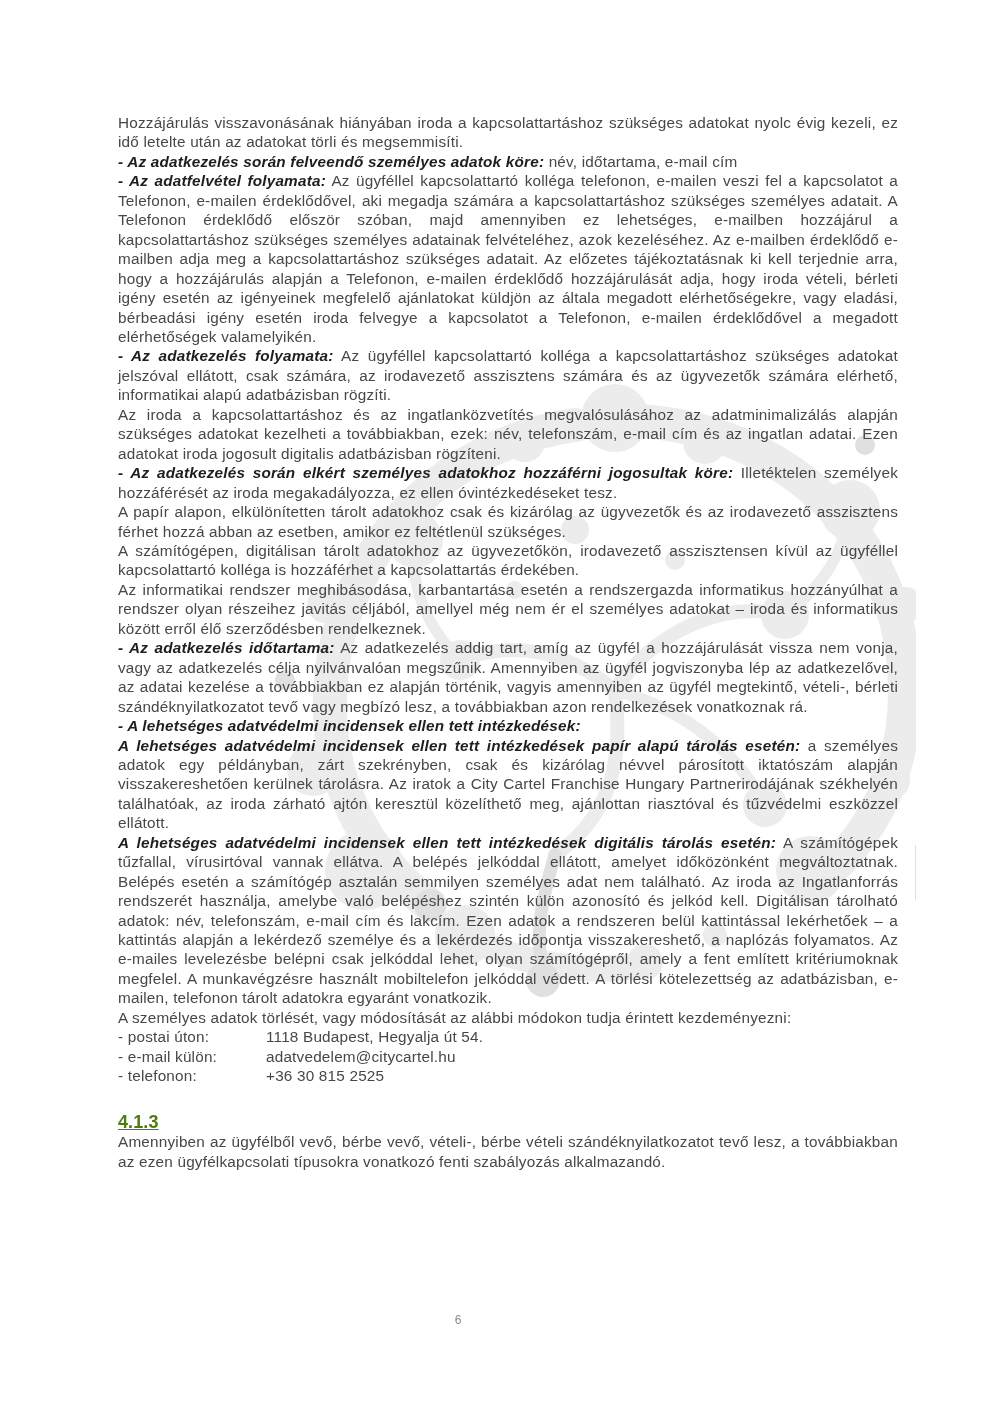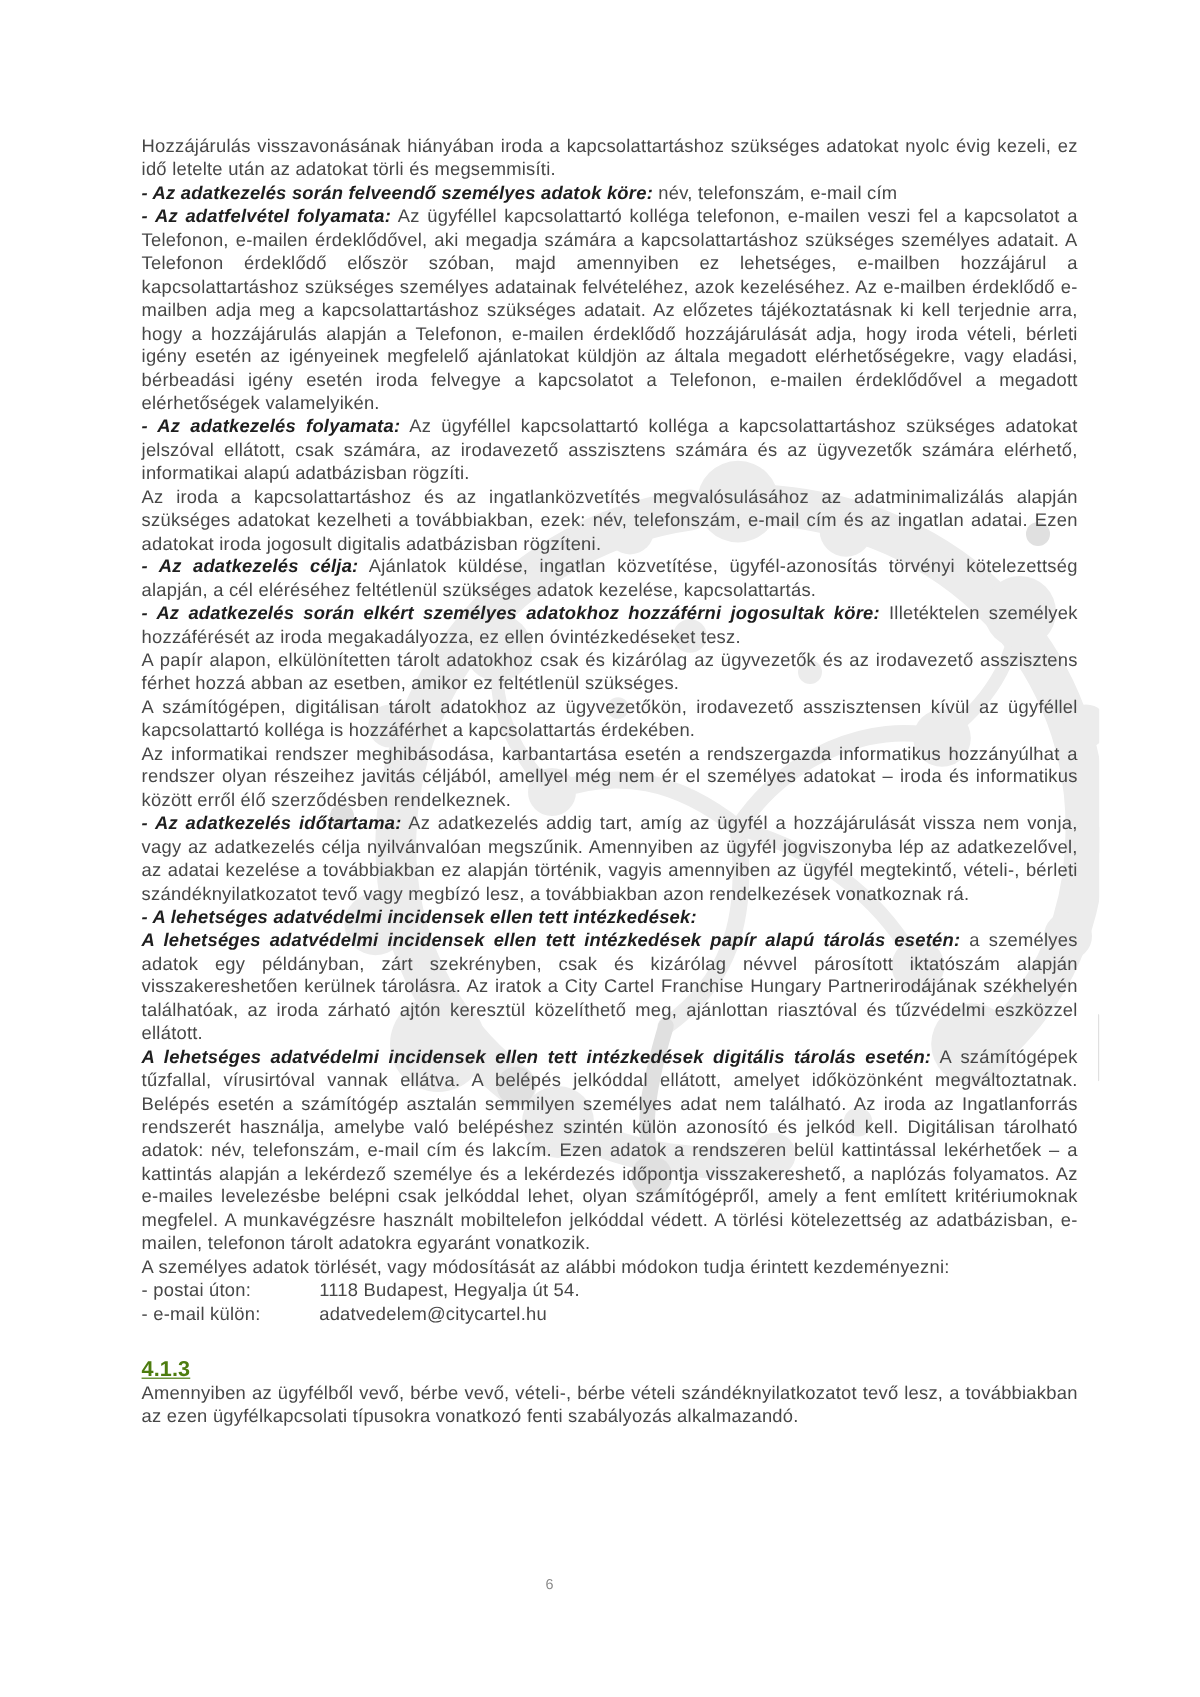--- a/index.html
+++ b/index.html
@@ -118,43 +118,46 @@
       <circle cx="205" cy="555" r="16"></circle>
       <path d="M 690 495 L 752 523 L 690 551 Z"></path>
       <circle cx="640" cy="95" r="10"></circle>
       <circle cx="60" cy="330" r="10"></circle>
     </g>
   </svg>
 
   <div class="content">
 
     <p><strong></strong><span>Hozzájárulás visszavonásának hiányában iroda a kapcsolattartáshoz szükséges adatokat nyolc évig kezeli, ez idő letelte után az adatokat törli és megsemmisíti.</span></p>
-    <p><strong>- Az adatkezelés során felveendő személyes adatok köre:</strong><span> név, telefonszám, e-mail cím</span></p>
+    <p><strong>- Az adatkezelés során felveendő személyes adatok köre:</strong><span> név, időtartama, e-mail cím</span></p>
     <p><strong>- Az adatfelvétel folyamata:</strong><span> Az ügyféllel kapcsolattartó kolléga telefonon, e-mailen veszi fel a kapcsolatot a Telefonon, e-mailen érdeklődővel, aki megadja számára a kapcsolattartáshoz szükséges személyes adatait. A Telefonon érdeklődő először szóban, majd amennyiben ez lehetséges, e-mailben hozzájárul a kapcsolattartáshoz szükséges személyes adatainak felvételéhez, azok kezeléséhez. Az e-mailben érdeklődő e-mailben adja meg a kapcsolattartáshoz szükséges adatait. Az előzetes tájékoztatásnak ki kell terjednie arra, hogy a hozzájárulás alapján a Telefonon, e-mailen érdeklődő hozzájárulását adja, hogy iroda vételi, bérleti igény esetén az igényeinek megfelelő ajánlatokat küldjön az általa megadott elérhetőségekre, vagy eladási, bérbeadási igény esetén iroda felvegye a kapcsolatot a Telefonon, e-mailen érdeklődővel a megadott elérhetőségek valamelyikén.</span></p>
     <p><strong>- Az adatkezelés folyamata:</strong><span> Az ügyféllel kapcsolattartó kolléga a kapcsolattartáshoz szükséges adatokat jelszóval ellátott, csak számára, az irodavezető asszisztens számára és az ügyvezetők számára elérhető, informatikai alapú adatbázisban rögzíti.</span></p>
     <p><strong></strong><span>Az iroda a kapcsolattartáshoz és az ingatlanközvetítés megvalósulásához az adatminimalizálás alapján szükséges adatokat kezelheti a továbbiakban, ezek: név, telefonszám, e-mail cím és az ingatlan adatai. Ezen adatokat iroda jogosult digitalis adatbázisban rögzíteni.</span></p>
-    <p><strong>- Az adatkezelés célja:</strong><span> Ajánlatok küldése, ingatlan közvetítése, ügyfél-azonosítás törvényi kötelezettség alapján, a cél eléréséhez feltétlenül szükséges adatok kezelése, kapcsolattartás.</span></p>
     <p><strong>- Az adatkezelés során elkért személyes adatokhoz hozzáférni jogosultak köre:</strong><span> Illetéktelen személyek hozzáférését az iroda megakadályozza, ez ellen óvintézkedéseket tesz.</span></p>
     <p><strong></strong><span>A papír alapon, elkülönítetten tárolt adatokhoz csak és kizárólag az ügyvezetők és az irodavezető asszisztens férhet hozzá abban az esetben, amikor ez feltétlenül szükséges.</span></p>
     <p><strong></strong><span>A számítógépen, digitálisan tárolt adatokhoz az ügyvezetőkön, irodavezető asszisztensen kívül az ügyféllel kapcsolattartó kolléga is hozzáférhet a kapcsolattartás érdekében.</span></p>
     <p><strong></strong><span>Az informatikai rendszer meghibásodása, karbantartása esetén a rendszergazda informatikus hozzányúlhat a rendszer olyan részeihez javitás céljából, amellyel még nem ér el személyes adatokat – iroda és informatikus között erről élő szerződésben rendelkeznek.</span></p>
     <p><strong>- Az adatkezelés időtartama:</strong><span> Az adatkezelés addig tart, amíg az ügyfél a hozzájárulását vissza nem vonja, vagy az adatkezelés célja nyilvánvalóan megszűnik. Amennyiben az ügyfél jogviszonyba lép az adatkezelővel, az adatai kezelése a továbbiakban ez alapján történik, vagyis amennyiben az ügyfél megtekintő, vételi-, bérleti szándéknyilatkozatot tevő vagy megbízó lesz, a továbbiakban azon rendelkezések vonatkoznak rá.</span></p>
     <p><strong>- A lehetséges adatvédelmi incidensek ellen tett intézkedések:</strong><span></span></p>
     <p><strong>A lehetséges adatvédelmi incidensek ellen tett intézkedések papír alapú tárolás esetén:</strong><span> a személyes adatok egy példányban, zárt szekrényben, csak és kizárólag névvel párosított iktatószám alapján visszakereshetően kerülnek tárolásra. Az iratok a City Cartel Franchise Hungary Partnerirodájának székhelyén találhatóak, az iroda zárható ajtón keresztül közelíthető meg, ajánlottan riasztóval és tűzvédelmi eszközzel ellátott.</span></p>
     <p><strong>A lehetséges adatvédelmi incidensek ellen tett intézkedések digitális tárolás esetén:</strong><span> A számítógépek tűzfallal, vírusirtóval vannak ellátva. A belépés jelkóddal ellátott, amelyet időközönként megváltoztatnak. Belépés esetén a számítógép asztalán semmilyen személyes adat nem található. Az iroda az Ingatlanforrás rendszerét használja, amelybe való belépéshez szintén külön azonosító és jelkód kell. Digitálisan tárolható adatok: név, telefonszám, e-mail cím és lakcím. Ezen adatok a rendszeren belül kattintással lekérhetőek – a kattintás alapján a lekérdező személye és a lekérdezés időpontja visszakereshető, a naplózás folyamatos. Az e-mailes levelezésbe belépni csak jelkóddal lehet, olyan számítógépről, amely a fent említett kritériumoknak megfelel. A munkavégzésre használt mobiltelefon jelkóddal védett. A törlési kötelezettség az adatbázisban, e-mailen, telefonon tárolt adatokra egyaránt vonatkozik.</span></p>
     <p><strong></strong><span>A személyes adatok törlését, vagy módosítását az alábbi módokon tudja érintett kezdeményezni:</span></p>
 
     <div class="contact-row">
       <span class="contact-label">- postai úton:</span>
       <span class="contact-value">1118 Budapest, Hegyalja út 54.</span>
     </div>
     <div class="contact-row">
       <span class="contact-label">- e-mail külön:</span>
       <span class="contact-value">adatvedelem@citycartel.hu</span>
     </div>
+    <div class="contact-row">
+      <span class="contact-label">- telefonon:</span>
+      <span class="contact-value">+36 30 815 2525</span>
+    </div>
 
     <div class="section-heading">
       <span class="section-number">4.1.3</span>
     </div>
     <p>Amennyiben az ügyfélből vevő, bérbe vevő, vételi-, bérbe vételi szándéknyilatkozatot tevő lesz, a továbbiakban az ezen ügyfélkapcsolati típusokra vonatkozó fenti szabályozás alkalmazandó.</p>
 
   </div>
 
   <div class="page-number">6</div>
 

